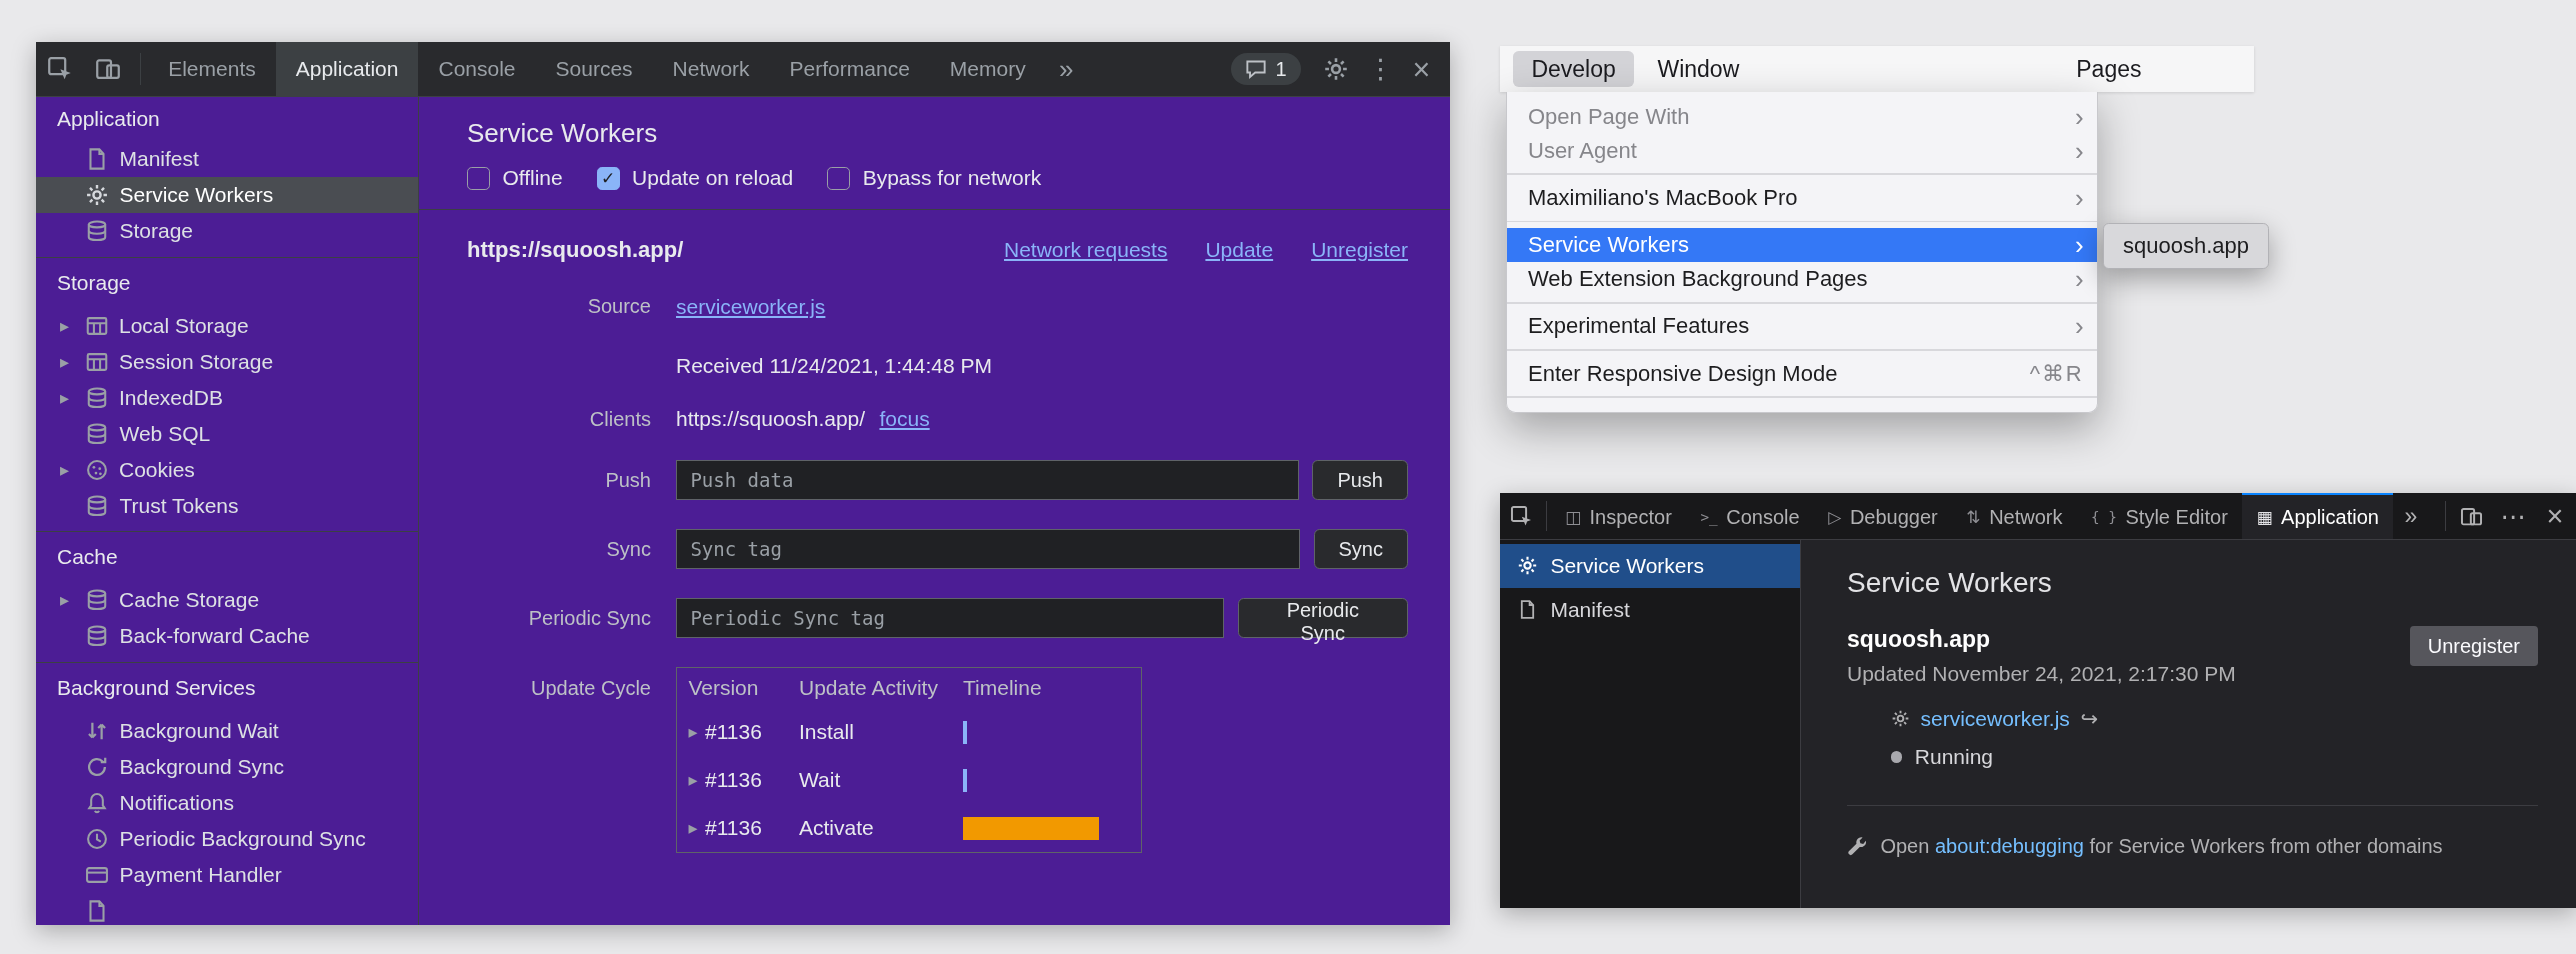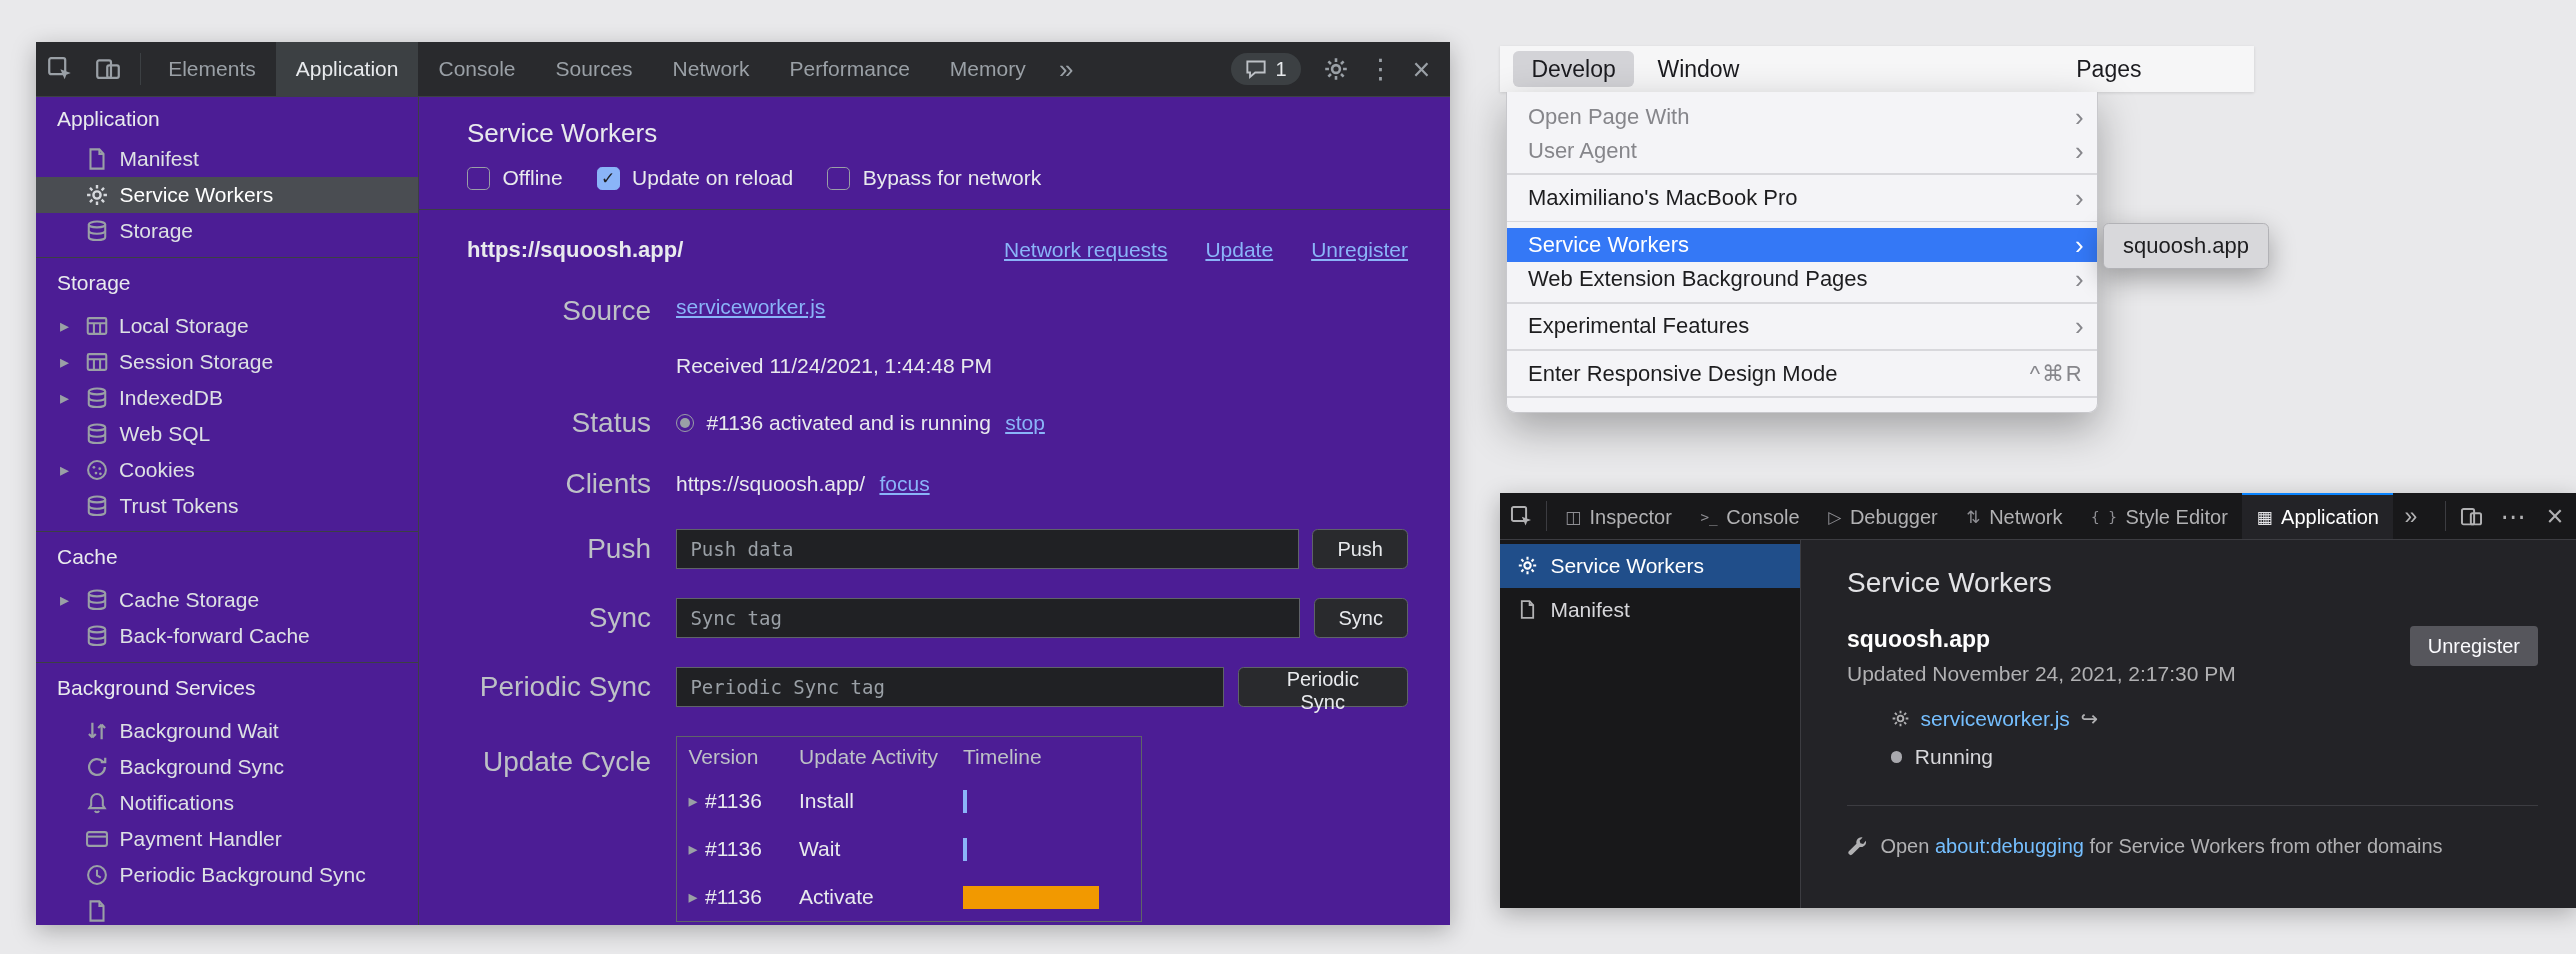--- a/index.html
+++ b/index.html
@@ -48,21 +48,21 @@
   .cb.on{background:#8ab4f8;border-color:#8ab4f8;display:flex;align-items:center;justify-content:center;
          color:#202124;font-size:17px;font-weight:bold;}
 
   .c-content{padding:27px 42px 0 48px;flex:1;min-height:0;}
   .c-origin{display:flex;align-items:center;margin-bottom:32px;}
   .c-origin-url{font-size:22px;font-weight:bold;color:#e8eaed;}
   .c-origin-links{margin-left:auto;display:flex;gap:38px;}
   a.clink{color:#8ab4f8;text-decoration:underline;font-size:21px;}
   .c-drow{display:flex;align-items:center;margin-bottom:29px;}
   .c-drow.start{align-items:flex-start;}
-  .c-dlabel{width:184px;flex:0 0 auto;text-align:right;margin-right:25px;color:#bdc1c6;font-size:28px;}
+  .c-dlabel{width:184px;flex:0 0 auto;text-align:right;margin-right:25px;color:#bdc1c6;font-size:20px;}
   .c-val{font-size:21px;color:#e8eaed;display:flex;align-items:center;}
   .received{margin-top:35px;font-size:21px;color:#e8eaed;}
   .sw-dot{width:16px;height:16px;border:1.9px solid #9aa0a6;border-radius:50%;position:relative;margin-right:12.4px;flex:0 0 auto;}
   .sw-dot::after{content:"";position:absolute;inset:2.9px;border-radius:50%;background:#9aa0a6;}
   .gap-link{margin-left:14.3px;}
   .c-input{height:40px;background:#202124;border:1px solid #5f6368;border-radius:0;color:#e8eaed;
            font-family:"DejaVu Sans Mono",monospace;font-size:19px;padding:0 13.4px;box-sizing:border-box;outline:none;}
   .c-input::placeholder{color:#9aa0a6;}
   .w-push{width:645px;} .w-periodic{width:556px;}
   .c-btn{height:40px;margin-left:13.4px;padding:0 24px;background:#292a2d;border:1px solid #5f6368;border-radius:5.7px;
@@ -348,29 +348,29 @@
             <span>Background Sync</span>
           </div>
           <div class="c-row-s noexp">
             <svg viewBox="0 0 14 14">
                 <use href="#sym-bell"></use>
               </svg>
             <span>Notifications</span>
           </div>
           <div class="c-row-s noexp">
             <svg viewBox="0 0 14 14">
+                <use href="#sym-clock"></use>
+              </svg>
+            <span>Periodic Background Sync</span>
+          </div>
+          <div class="c-row-s noexp">
+            <svg viewBox="0 0 14 14">
                 <use href="#sym-card"></use>
               </svg>
             <span>Payment Handler</span>
-          </div>
-          <div class="c-row-s noexp">
-            <svg viewBox="0 0 14 14">
-                <use href="#sym-clock"></use>
-              </svg>
-            <span>Periodic Background Sync</span>
           </div>
           <div class="c-row-s noexp">
             <svg viewBox="0 0 14 14">
                 <use href="#sym-doc"></use>
               </svg>
           </div>
         </div>
       </div>
 
       <div class="c-main">
@@ -405,28 +405,20 @@
           </div>
 
           <div class="c-drow start">
             <div class="c-dlabel">Source</div>
             <div>
               <a class="clink">serviceworker.js</a>
               <div class="received">Received 11/24/2021, 1:44:48 PM</div>
             </div>
           </div>
 
-          <div class="c-drow">
-            <div class="c-dlabel">Status</div>
-            <div class="c-val">
-              <span class="sw-dot"></span>
-              <span>#1136 activated and is running</span>
-              <a class="clink gap-link">stop</a>
-            </div>
-          </div>
 
           <div class="c-drow">
             <div class="c-dlabel">Clients</div>
             <div class="c-val">
               <span>https://squoosh.app/</span>
               <a class="clink gap-link">focus</a>
             </div>
           </div>
 
           <div class="c-drow">

